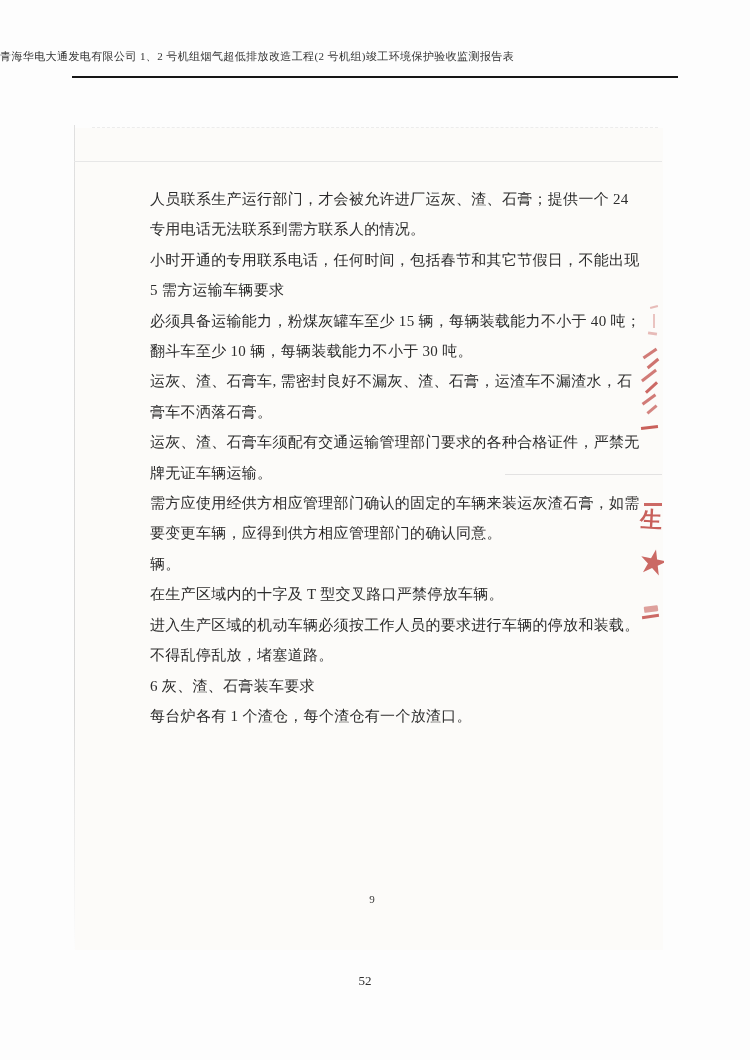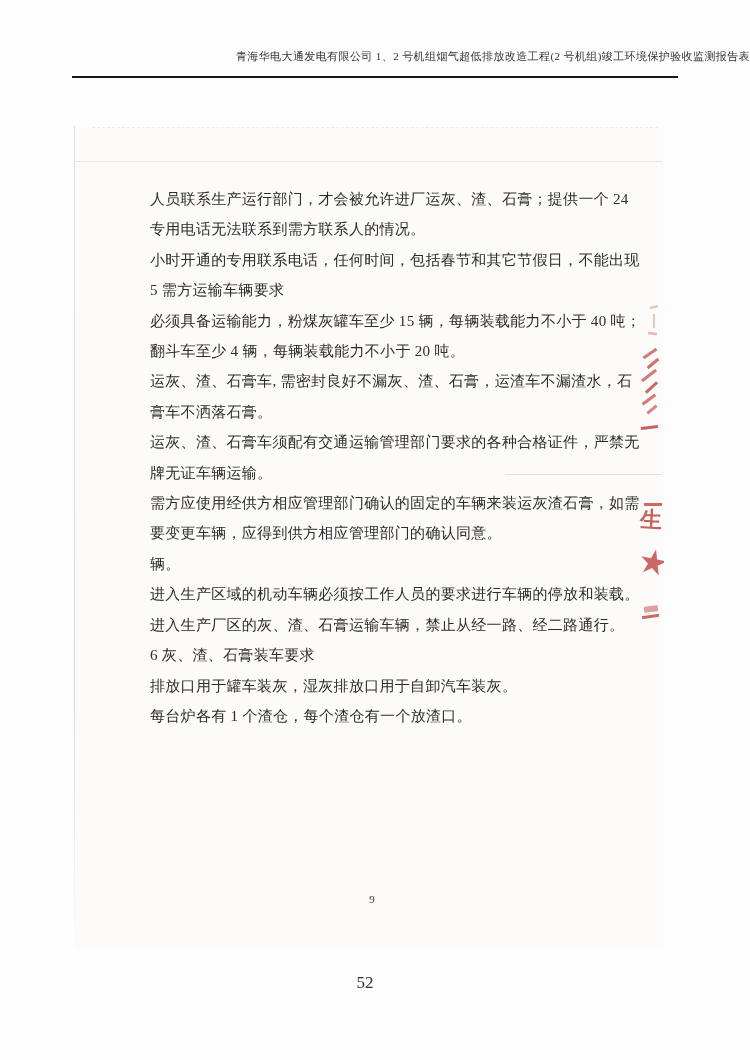--- a/index.html
+++ b/index.html
@@ -8,21 +8,21 @@
     background:#fdfdfd;
     position:relative;
     overflow:hidden;
     font-family:"Liberation Serif","DejaVu Serif",serif;
   }
   .page{position:absolute;inset:0;}
 
   
   .header-title{
     position:absolute;left:0;top:49px;width:750px;
-    text-align:right;
+    text-align:left;
     font-size:11px;letter-spacing:.4px;
     color:#333;
     white-space:nowrap;
   }
   .header-rule{
     position:absolute;left:72px;top:76px;width:606px;height:2px;
     background:#161616;
   }
 
   
@@ -56,21 +56,21 @@
   }
   .doc-line{white-space:nowrap;}
 
   
   .inner-pagenum{
     position:absolute;left:342px;top:893px;width:60px;
     text-align:center;font-size:11px;color:#3a3a3a;
   }
   .outer-pagenum{
     position:absolute;left:335px;top:973px;width:60px;
-    text-align:center;font-size:17px;color:#2e2e2e;
+    text-align:center;font-size:13px;color:#2e2e2e;
   }
 
   
   .stamp-zone{
     position:absolute;left:638px;top:300px;width:26px;height:332px;
     overflow:hidden;
   }
   .frag{position:absolute;background:var(--stamp-color,#bf4540);}
   .frag-text{background:none;color:var(--stamp-color,#bf4540);}
 
@@ -118,32 +118,32 @@
   <div class="scan-edge-left"></div>
   <div class="scan-edge-inner-line"></div>
   <div class="scan-faint-line-right"></div>
 
   <div id="doc-body" class="doc-body">
       <div class="doc-line">人员联系生产运行部门，才会被允许进厂运灰、渣、石膏；提供一个 24</div>
       <div class="doc-line">专用电话无法联系到需方联系人的情况。</div>
       <div class="doc-line">小时开通的专用联系电话，任何时间，包括春节和其它节假日，不能出现</div>
       <div class="doc-line">5 需方运输车辆要求</div>
       <div class="doc-line">必须具备运输能力，粉煤灰罐车至少 15 辆，每辆装载能力不小于 40 吨；</div>
-      <div class="doc-line">翻斗车至少 4 辆，每辆装载能力不小于 20 吨。</div>
+      <div class="doc-line">翻斗车至少 10 辆，每辆装载能力不小于 30 吨。</div>
       <div class="doc-line">运灰、渣、石膏车, 需密封良好不漏灰、渣、石膏，运渣车不漏渣水，石</div>
       <div class="doc-line">膏车不洒落石膏。</div>
       <div class="doc-line">运灰、渣、石膏车须配有交通运输管理部门要求的各种合格证件，严禁无</div>
       <div class="doc-line">牌无证车辆运输。</div>
       <div class="doc-line">需方应使用经供方相应管理部门确认的固定的车辆来装运灰渣石膏，如需</div>
       <div class="doc-line">要变更车辆，应得到供方相应管理部门的确认同意。</div>
       <div class="doc-line">辆。</div>
+      <div class="doc-line">在生产区域内的十字及 T 型交叉路口严禁停放车辆。</div>
       <div class="doc-line">进入生产区域的机动车辆必须按工作人员的要求进行车辆的停放和装载。</div>
-      <div class="doc-line">进入生产厂区的灰、渣、石膏运输车辆，禁止从经一路、经二路通行。</div>
+      <div class="doc-line">不得乱停乱放，堵塞道路。</div>
       <div class="doc-line">6 灰、渣、石膏装车要求</div>
-      <div class="doc-line">排放口用于罐车装灰，湿灰排放口用于自卸汽车装灰。</div>
       <div class="doc-line">每台炉各有 1 个渣仓，每个渣仓有一个放渣口。</div>
     </div>
 
   <div class="inner-pagenum">9</div>
 
   <div class="outer-pagenum">52</div>
 
   <div class="stamp-zone">
     <div class="frag f1a"></div>
     <div class="frag f1b"></div>

